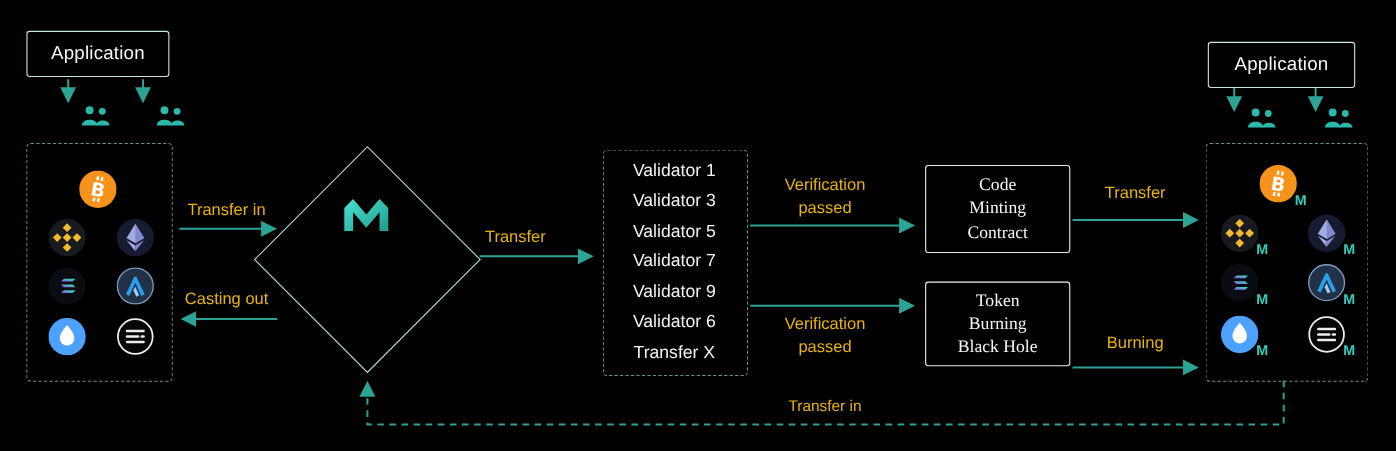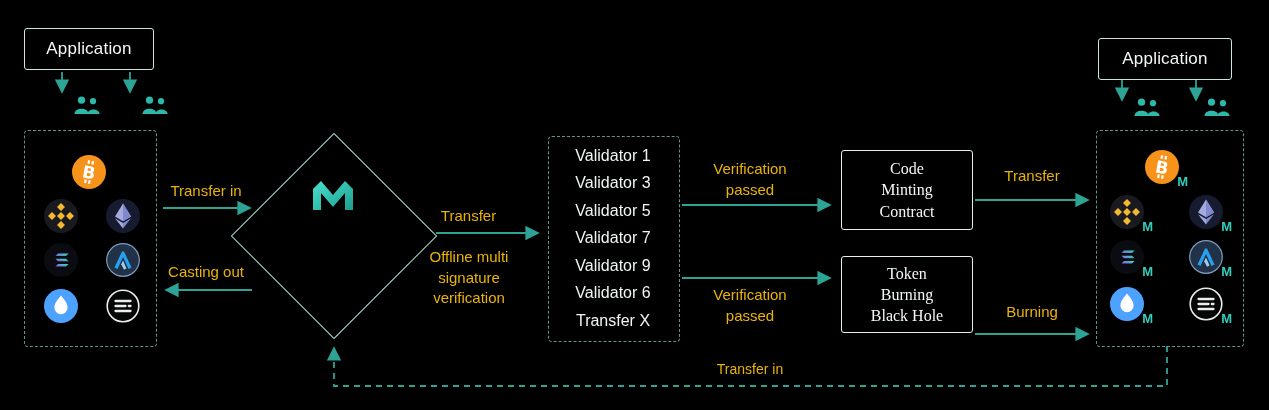--- a/index.html
+++ b/index.html
@@ -158,23 +158,20 @@
   <div class="lbl" style="left:156px;top:262px;width:100px;">Casting out</div>
 
   <div class="diamond"></div>
   <div class="abs" style="left:310px;top:180px;width:46px;height:30px;">
     <svg viewBox="0 0 46 30" width="46" height="30">
         <path d="M3 30 V9 L11 1 L23 15 L35 1 L43 9 V30 H35 V13 L23 27 L11 13 V30 Z" fill="url(#mgrad)"></path>
       </svg>
   </div>
 
   <div class="lbl" style="left:426px;top:206px;width:85px;">Transfer</div>
-  <div class="lbl" style="left:414px;top:247px;width:110px;">Offline multi
-signature
-verification</div>
 
   <div class="dashedbox" style="left:548px;top:136px;width:130px;height:204px;"></div>
   <div class="vlist">
     <div class="vrow">Validator 1</div>
     <div class="vrow">Validator 3</div>
     <div class="vrow">Validator 5</div>
     <div class="vrow">Validator 7</div>
     <div class="vrow">Validator 9</div>
     <div class="vrow">Validator 6</div>
     <div class="vrow">Transfer X</div>

